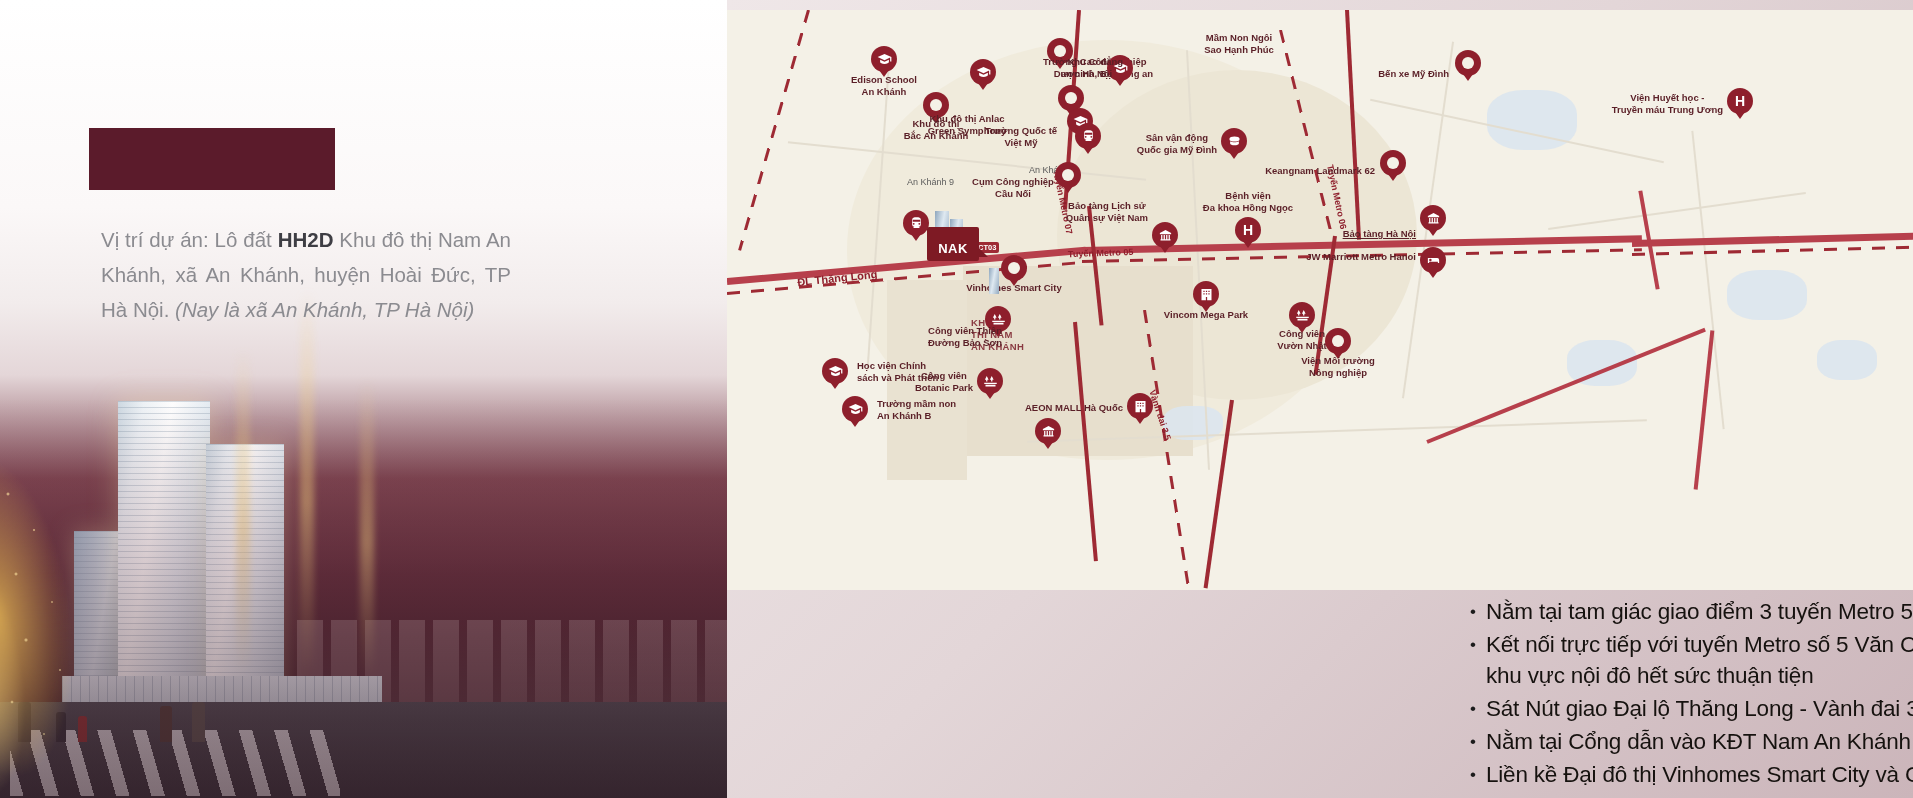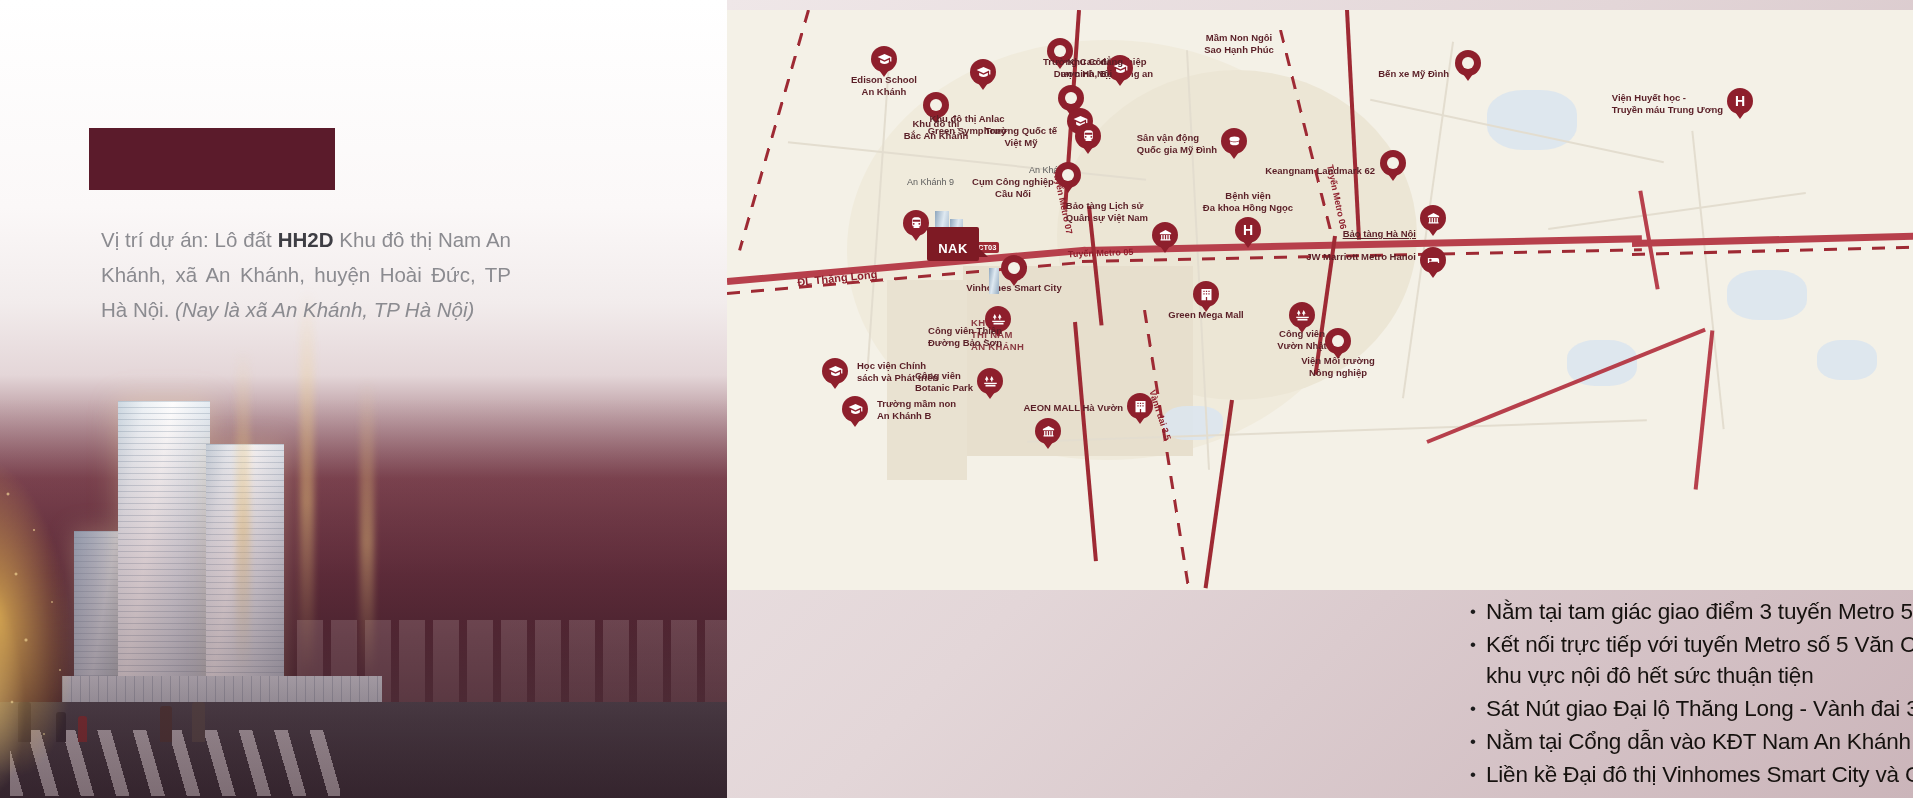--- a/index.html
+++ b/index.html
@@ -137,21 +137,21 @@
   .poi::after{ content:""; position:absolute; bottom:-5px; left:50%;
         transform:translateX(-50%); border-left:5px solid transparent;
         border-right:5px solid transparent; border-top:7px solid #8e1f2c; }
   .poi.ring{ background:#8e1f2c; }
   .poi.ring .hole{ width:12px; height:12px; border-radius:50%; background:#f4f1e7; }
   .poi svg{ width:15px; height:15px; fill:#fff; }
   .poi .ltr{ color:#fff; font-size:14px; font-weight:700; line-height:1; }
   .poi-lbl{ position:absolute; font-size:9.5px; line-height:11.5px;
         color:#5a1f27; font-weight:600; white-space:nowrap; }
   .poi-lbl.ctr{ text-align:center; transform:translateX(-50%); }
-  .poi-lbl.rgt{ text-align:left; transform:translateX(-100%); }
+  .poi-lbl.rgt{ text-align:center; transform:translateX(-100%); }
   .area-lbl{ position:absolute; font-size:9.5px; line-height:12px; color:#8a3b42;
         font-weight:700; letter-spacing:.3px; }
   .metro-lbl{ position:absolute; font-size:9px; color:#8e1f2c; font-weight:600; white-space:nowrap; }
   .ct-lbl{ position:absolute; font-size:7.5px; color:#fff; background:#9e2a34;
         padding:1px 3px; border-radius:2px; font-weight:700; }
 
   
   #nak-marker{ position:absolute; left:1119px; top:240px; width:58px; height:46px; }
   #nak-plate{ position:absolute; left:0; top:12px; width:52px; height:34px;
       background:#7e1a24; border-radius:2px; }
@@ -363,21 +363,21 @@
           <path d="M3 8v8h2v-2h14v2h2v-5a3 3 0 0 0-3-3zm4 1a2 2 0 1 1 0 4 2 2 0 0 1 0-4z"></path>
         </svg>
     </div>
     <div class="poi-lbl rgt" style="left:689px;top:241px;">JW Marriott Metro Hanoi</div>
 
     <div class="poi" style="left:466px;top:271px;">
       <svg viewBox="0 0 24 24">
           <path d="M4 3h16v18h-7v-5h-2v5H4zm3 3v2h2V6zm4 0v2h2V6zm4 0v2h2V6zM7 10v2h2v-2zm4 0v2h2v-2zm4 0v2h2v-2z"></path>
         </svg>
     </div>
-    <div class="poi-lbl ctr" style="left:479px;top:299px;">Green Mega Mall</div>
+    <div class="poi-lbl ctr" style="left:479px;top:299px;">Vincom Mega Park</div>
 
     <div class="poi" style="left:562px;top:292px;">
       <svg viewBox="0 0 24 24">
           <path d="M6 3 3 9h2v3h2V9h2zm8 0-3 6h2v3h2V9h2zM2 14h20v2H2zm2 3h16v3H4z"></path>
         </svg>
     </div>
     <div class="poi-lbl ctr" style="left:575px;top:318px;">Công viên<br>Vườn Nhật</div>
 
     <div class="poi ring" style="left:598px;top:318px;">
         <span class="hole"></span>
@@ -421,21 +421,21 @@
       <svg viewBox="0 0 24 24">
           <path d="M12 3 3 8v2h18V8zM5 11v7H4v2h16v-2h-1v-7h-2v7h-2v-7h-2v7h-2v-7H9v7H7v-7z"></path>
         </svg>
     </div>
 
     <div class="poi" style="left:400px;top:383px;">
       <svg viewBox="0 0 24 24">
           <path d="M4 3h16v18h-7v-5h-2v5H4zm3 3v2h2V6zm4 0v2h2V6zm4 0v2h2V6zM7 10v2h2v-2zm4 0v2h2v-2zm4 0v2h2v-2z"></path>
         </svg>
     </div>
-    <div class="poi-lbl rgt" style="left:396px;top:392px;">AEON MALL Hà Vườn</div>
+    <div class="poi-lbl rgt" style="left:396px;top:392px;">AEON MALL Hà Quốc</div>
 
     <div class="poi" style="left:176px;top:200px;">
       <svg viewBox="0 0 24 24">
           <path d="M12 2C8 2 5 2.5 5 6v7.5A3.5 3.5 0 0 0 8.5 17l-1.5 1.5V19h10v-.5L15.5 17a3.5 3.5 0 0 0 3.5-3.5V6c0-3.5-3-4-7-4zM7.5 14a1.5 1.5 0 1 1 0-3 1.5 1.5 0 0 1 0 3zm9 0a1.5 1.5 0 1 1 0-3 1.5 1.5 0 0 1 0 3zM18 9H6V6h12v3z"></path>
         </svg>
     </div>
 
     <div id="nak-marker" style="left:200px;top:205px;">
       <div class="nak-twr" style="left:8px;width:14px;height:46px;top:-4px;"></div>
       <div class="nak-twr" style="left:23px;width:13px;height:38px;top:4px;"></div>

